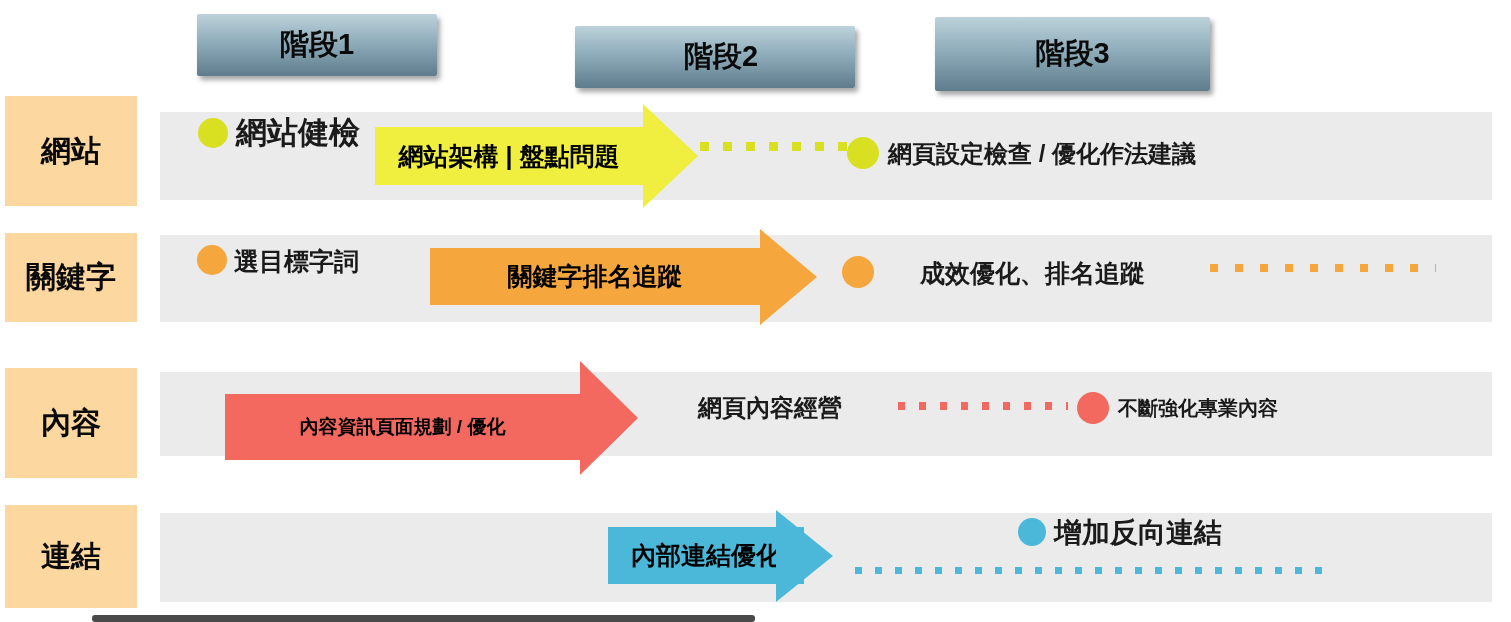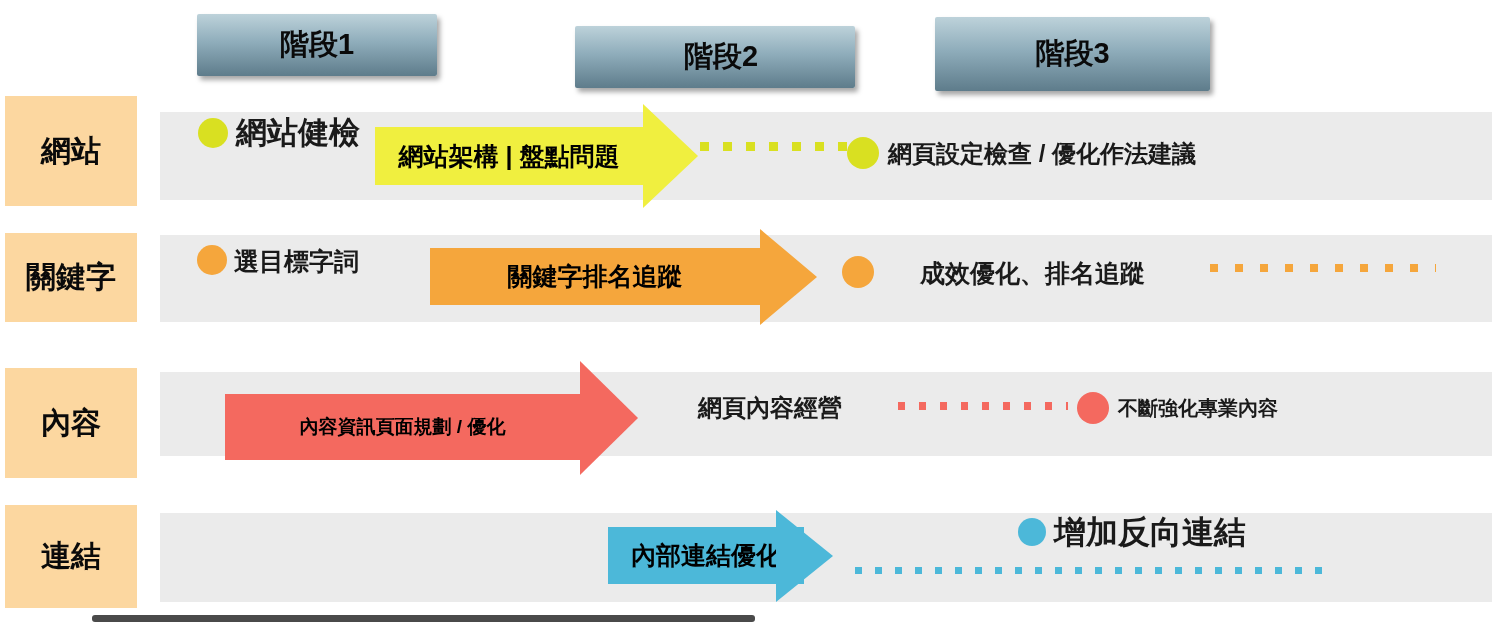--- a/index.html
+++ b/index.html
@@ -92,19 +92,19 @@
 
   <div class="dots dots-red" style="left:898px;top:402px;width:170px;height:8px;"></div>
 
   <div class="circle fill-red" style="left:1077px;top:392px;width:32px;height:32px;"></div>
   <div class="txt" style="left:1118px;top:394px;height:28px;font-size:20px;">不斷強化專業內容</div>
 
   <div class="arrow-body" style="left:608px;top:527px;width:196px;height:57px;background:#4cb8d9;font-size:25px;">內部連結優化</div>
   <div class="arrow-head" style="left:776px;top:510px;border-top:46px solid transparent;border-bottom:46px solid transparent;border-left:57px solid #4cb8d9;"></div>
 
   <div class="circle fill-blue" style="left:1018px;top:518px;width:28px;height:28px;"></div>
-  <div class="txt" style="left:1054px;top:519px;height:28px;font-size:32px;font-family:Liberation Mono, monospace;">增加反向連結</div>
+  <div class="txt" style="left:1054px;top:519px;height:28px;font-size:28px;font-family:Liberation Mono, monospace;">增加反向連結</div>
 
   <div class="dots dots-blue" style="left:855px;top:567px;width:476px;height:7px;"></div>
 
   <div class="cutoff-bar" style="left:92px;top:615px;width:663px;height:7px;"></div>
 
 </div>
 
 </body></html>

